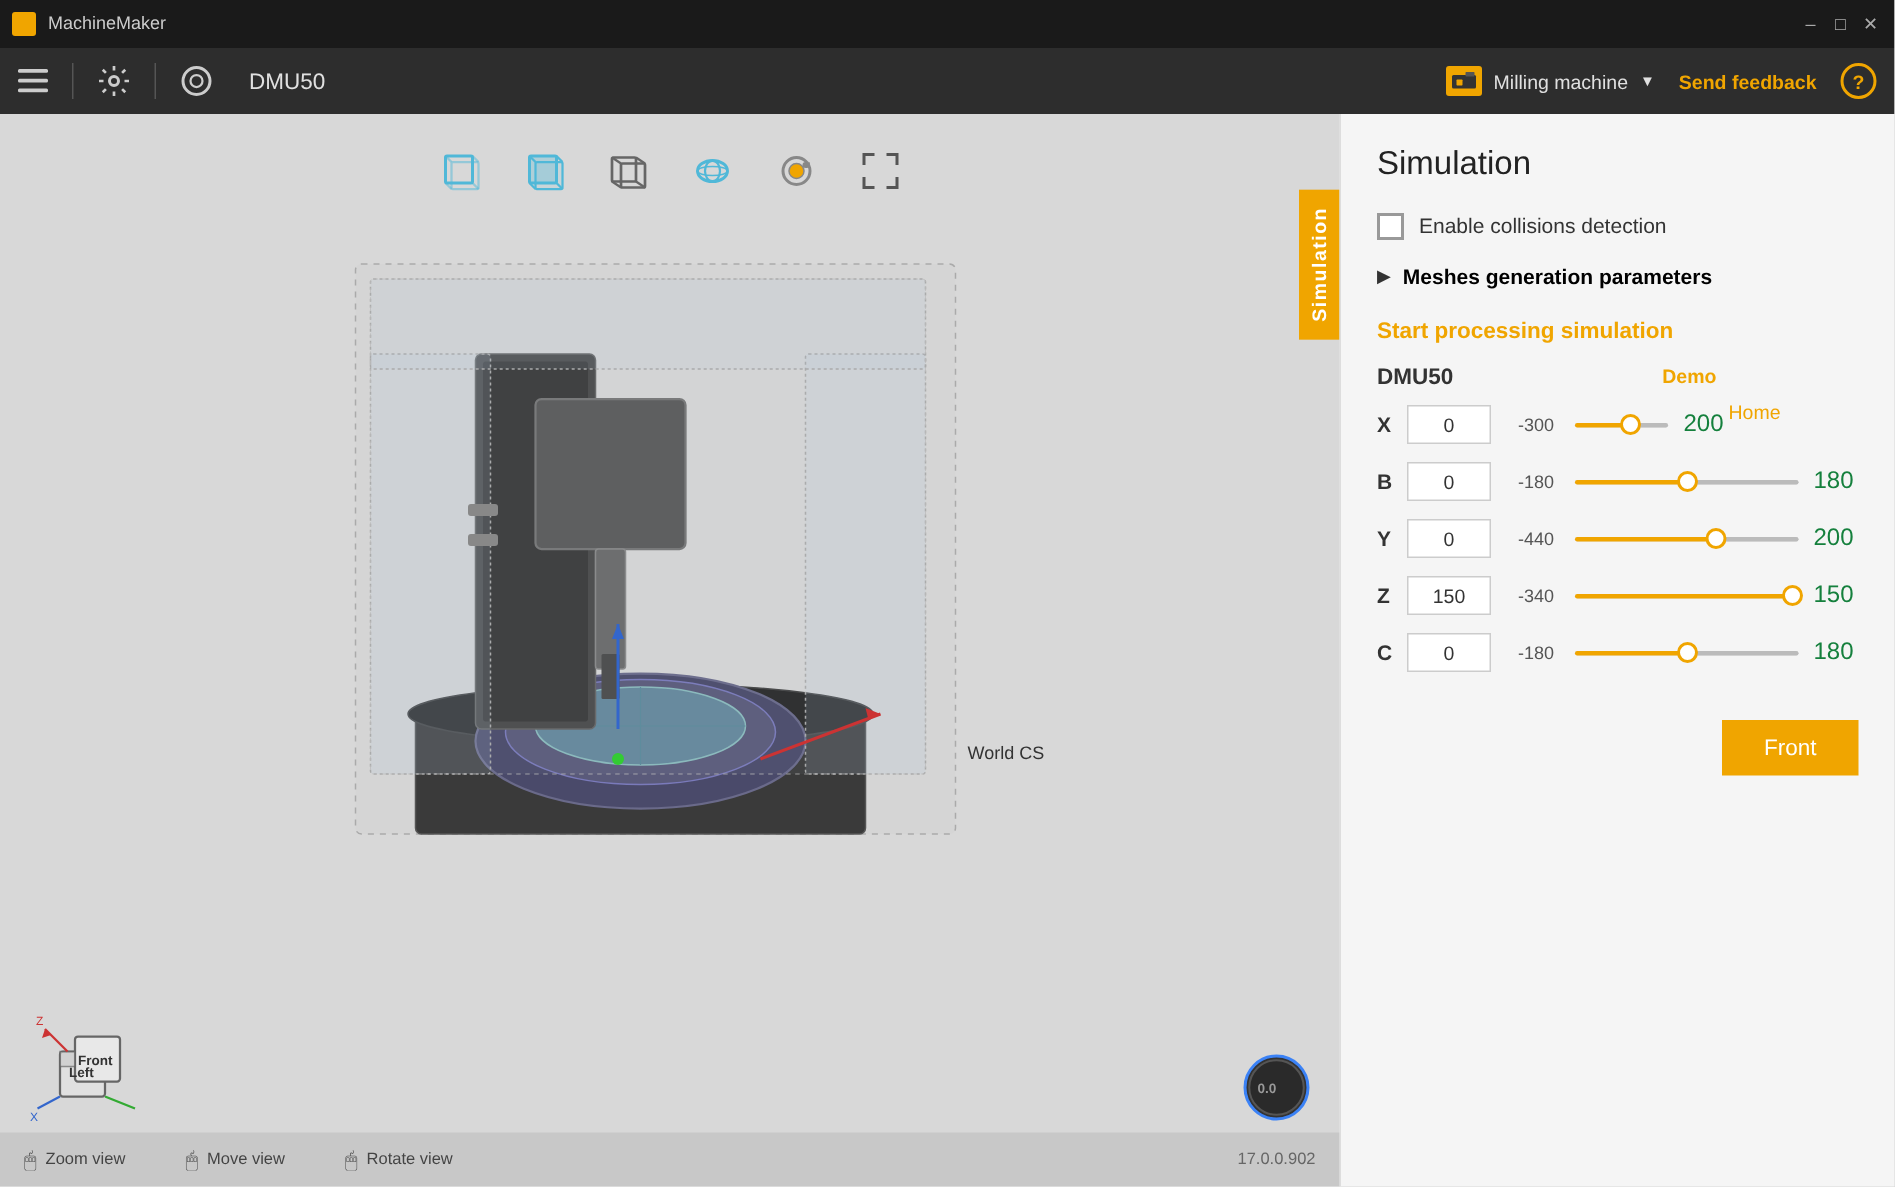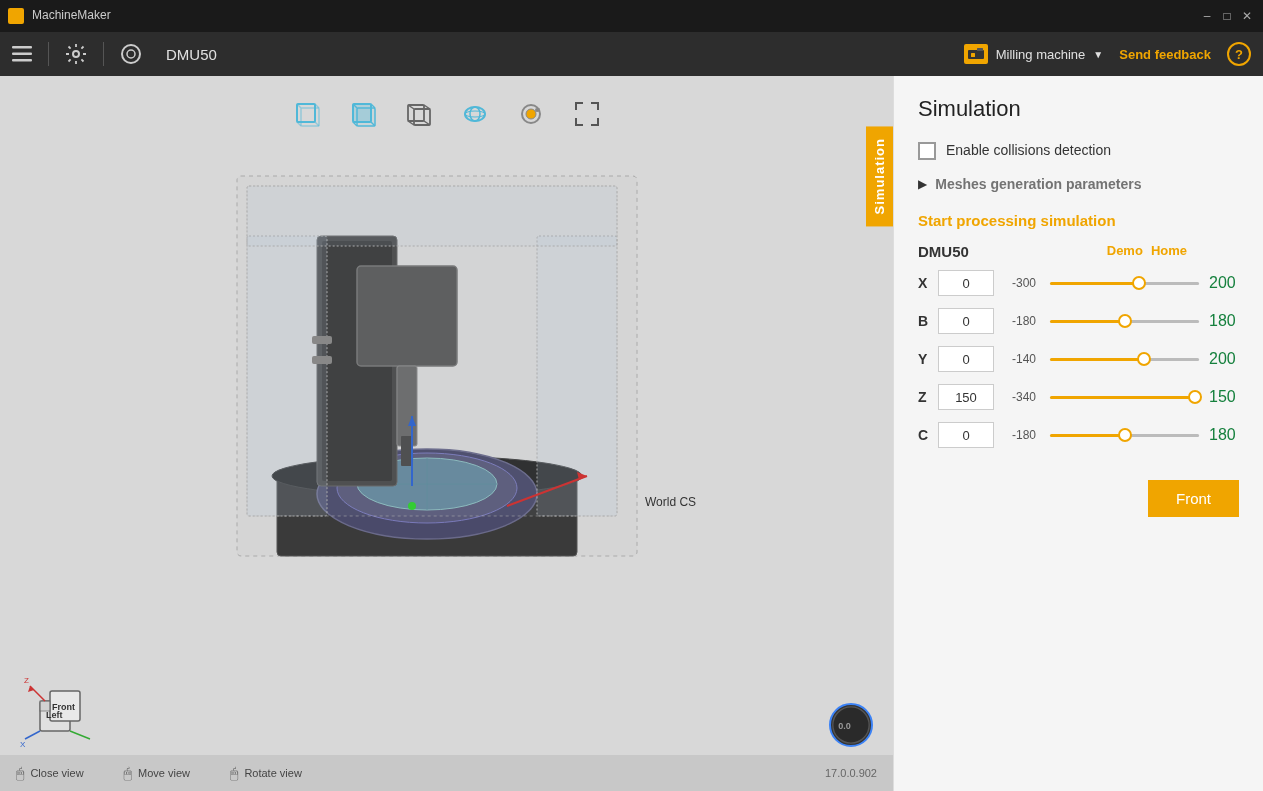--- a/index.html
+++ b/index.html
@@ -111,21 +111,21 @@
     .checkbox-box {
       width: 18px; height: 18px; border: 2px solid #999; background: #fff;
       cursor: pointer; flex-shrink: 0;
     }
     .checkbox-label { font-size: 14px; color: #333; }
     .collapsible-row {
       display: flex; align-items: center; gap: 8px; margin-bottom: 20px;
       cursor: pointer;
     }
     .collapse-arrow { font-size: 12px; color: #333; }
-    .collapsible-label { font-size: 14px; font-weight: 700; color: #737373; }
+    .collapsible-label { font-size: 14px; font-weight: 700; color: #000000; }
 
     .section-title { color: #f0a500; font-size: 15px; font-weight: 600; margin-bottom: 14px; }
 
     
     .axis-table { width: 100%; }
     .machine-row-label { font-size: 15px; font-weight: 600; color: #333; margin-bottom: 10px; }
 
     .axis-row { display: flex; align-items: center; margin-bottom: 12px; }
     .axis-name { width: 20px; font-size: 14px; font-weight: 600; color: #333; }
     .axis-input {
@@ -349,21 +349,21 @@
     <div class="compass">
       <svg width="44" height="44" viewBox="0 0 44 44">
         <circle cx="22" cy="22" r="20" fill="#2a2a2a" stroke="#555" stroke-width="1.5"></circle>
         <text x="8" y="26" font-size="10" fill="#999" font-family="Arial" font-weight="bold">0.0</text>
       </svg>
     </div>
 
     <div class="viewport-bottom">
       <div class="viewport-hint">
         <span class="mouse-icon">🖱</span>
-        <span>Close view</span>
+        <span>Zoom view</span>
       </div>
       <div class="viewport-hint">
         <span class="mouse-icon">🖱</span>
         <span>Move view</span>
       </div>
       <div class="viewport-hint">
         <span class="mouse-icon">🖱</span>
         <span>Rotate view</span>
       </div>
       <span class="version-info">17.0.0.902</span>
@@ -382,21 +382,21 @@
     <div class="collapsible-row">
       <span class="collapse-arrow">▶</span>
       <span class="collapsible-label">Meshes generation parameters</span>
     </div>
 
     <div class="section-title">Start processing simulation</div>
 
     <div class="axis-table">
       <div class="machine-row-label">
         <span>DMU50</span>
-        <span style="float:right; color:#f0a500; font-size:13px; font-weight:700; margin-right:52px;">Home</span>
+        <span style="float:right; color:#f0a500; font-size:13px; font-weight:400; margin-right:52px;margin-top:24px;">Home</span>
         <span style="float:right; color:#f0a500; font-size:13px; font-weight:600; margin-right:8px;">Demo</span>
       </div>
 
       <div id="axis-rows-container">
           <div class="axis-row">
       <span class="axis-name">X</span>
       <input class="axis-input" type="text" value="0" style="">
       <span class="axis-min">-300</span>
       <div class="axis-slider-container">
         <div style="display:flex; align-items:center; width:100%; position:relative; height:16px;">
@@ -420,21 +420,21 @@
             <div style="position:absolute; right:0; left:50%; height:100%; background:#bbb; border-radius:2px;"></div>
             <div class="axis-slider-thumb" style="left:50%;"></div>
           </div>
         </div>
       </div>
       <span class="axis-max">180</span>
     </div>
           <div class="axis-row">
       <span class="axis-name">Y</span>
       <input class="axis-input" type="text" value="0" style="">
-      <span class="axis-min">-140</span>
+      <span class="axis-min">-440</span>
       <div class="axis-slider-container">
         <div style="display:flex; align-items:center; width:100%; position:relative; height:16px;">
           <div style="position:absolute; left:0; right:0; height:3px; background:#ddd; border-radius:2px; overflow:visible;">
             <div style="position:absolute; left:0; right:37%; height:100%; background:#f0a500; border-radius:2px;"></div>
             <div style="position:absolute; right:0; left:63%; height:100%; background:#bbb; border-radius:2px;"></div>
             <div class="axis-slider-thumb" style="left:63%;"></div>
           </div>
         </div>
       </div>
       <span class="axis-max">200</span>

